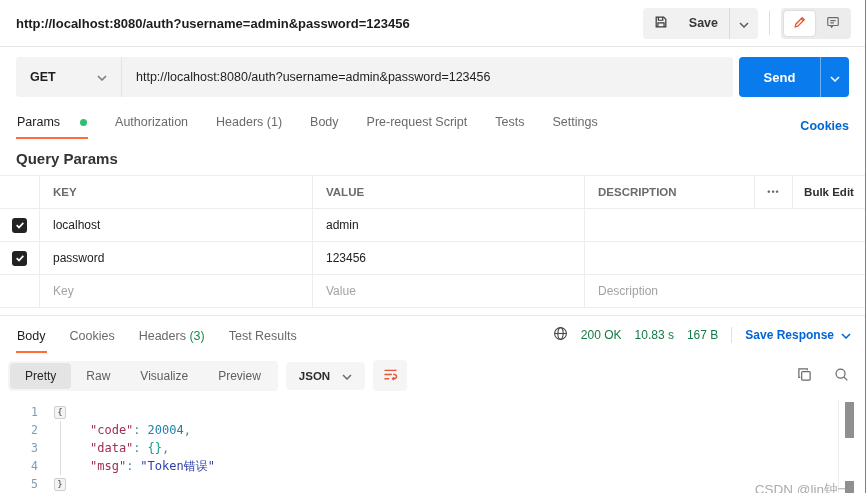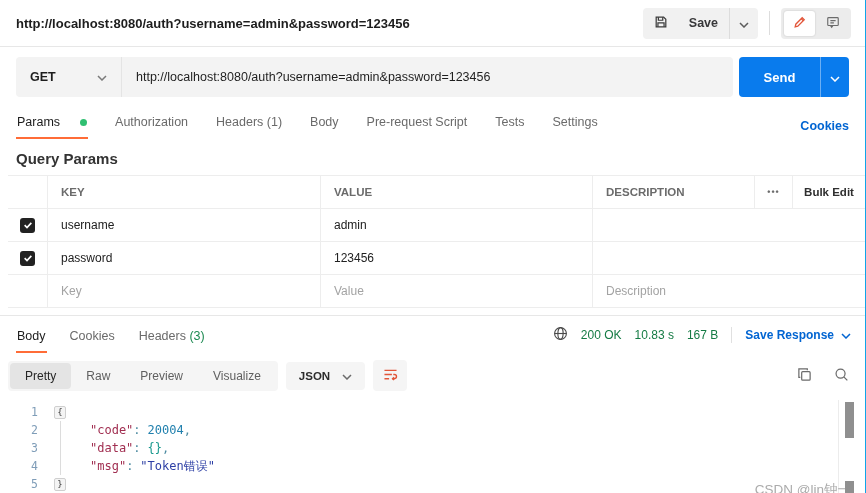--- a/index.html
+++ b/index.html
@@ -48,21 +48,21 @@
   .tab { display:flex; align-items:center; gap:20px; padding:8px 1px 8px; cursor:pointer;
          border-bottom:2px solid transparent; white-space:nowrap; }
   .tab.active { color:#1c1c1c; border-bottom-color:#ff6c37; }
   .green-dot { width:7px; height:7px; border-radius:50%; background:#2fbf71; }
   .cookies-link { margin-left:auto; color:#0265d2; font-weight:600; font-size:12.5px;
                   cursor:pointer; padding-bottom:6px; }
 
   .section-label { padding:11px 16px 8px; font-size:15px; font-weight:600; color:#333; }
 
   
-  .params-table { font-size:12px;margin-left:8px; }
+  .params-table { font-size:12px; }
   .t-row { display:flex; border-bottom:1px solid #ededed; height:33px; }
   .t-head { border-top:1px solid #ededed; height:34px; color:#6b6b6b; font-weight:600;
             font-size:11.5px; }
   .t-row > div { display:flex; align-items:center; }
   .c-check { width:40px; justify-content:center; border-right:1px solid #ededed; }
   .c-key   { width:273px; padding:0 13px; border-right:1px solid #ededed; cursor:text; }
   .c-value { width:272px; padding:0 13px; border-right:1px solid #ededed; cursor:text; }
   .c-desc  { flex:1; padding:0 13px; cursor:text; }
   .t-head .c-desc { border-right:1px solid #ededed; }
   .c-more  { width:38px; justify-content:center; border-right:1px solid #ededed; color:#6d6d6d;
@@ -237,21 +237,21 @@
     </div>
 
     <div class="t-row">
       <div class="c-check">
         <span class="checkbox">
           <svg width="10" height="10" viewBox="0 0 12 12" fill="none" stroke="#fff" stroke-width="2">
               <path d="M2 6.2l2.8 2.8L10 3.5"></path>
             </svg>
         </span>
       </div>
-      <div class="c-key">username</div>
+      <div class="c-key">localhost</div>
       <div class="c-value">admin</div>
       <div class="c-desc"></div>
     </div>
 
     <div class="t-row">
       <div class="c-check">
         <span class="checkbox">
           <svg width="10" height="10" viewBox="0 0 12 12" fill="none" stroke="#fff" stroke-width="2">
               <path d="M2 6.2l2.8 2.8L10 3.5"></path>
             </svg>
@@ -276,20 +276,23 @@
         <div class="resp-tab active">
           <span>Body</span>
         </div>
         <div class="resp-tab">
           <span>Cookies</span>
         </div>
         <div class="resp-tab">
           <span>Headers</span>
           <span class="count-green">(3)</span>
         </div>
+        <div class="resp-tab">
+          <span>Test Results</span>
+        </div>
       </div>
       <div class="resp-meta">
         <span>
           <svg width="15" height="15" viewBox="0 0 16 16" fill="none" stroke="#4a4a4a" stroke-width="1.2">
             <circle cx="8" cy="8" r="6.3"></circle>
               <ellipse cx="8" cy="8" rx="2.8" ry="6.3"></ellipse>
               <path d="M1.7 8h12.6"></path>
           </svg>
         </span>
         <span class="meta-green">200 OK</span>
@@ -304,22 +307,22 @@
               </svg>
           </span>
         </span>
       </div>
     </div>
 
     <div class="pretty-bar">
       <div class="segmented">
         <button class="seg active">Pretty</button>
         <button class="seg">Raw</button>
+        <button class="seg">Visualize</button>
         <button class="seg">Preview</button>
-        <button class="seg">Visualize</button>
       </div>
       <button class="json-dd">
         <span>JSON</span>
         <span>
           <svg width="10" height="6" viewBox="0 0 10 6" fill="none" stroke="#6b6b6b" stroke-width="1.5">
               <path d="M1 1l4 4 4-4"></path>
             </svg>
         </span>
       </button>
       <button class="wrap-btn">

